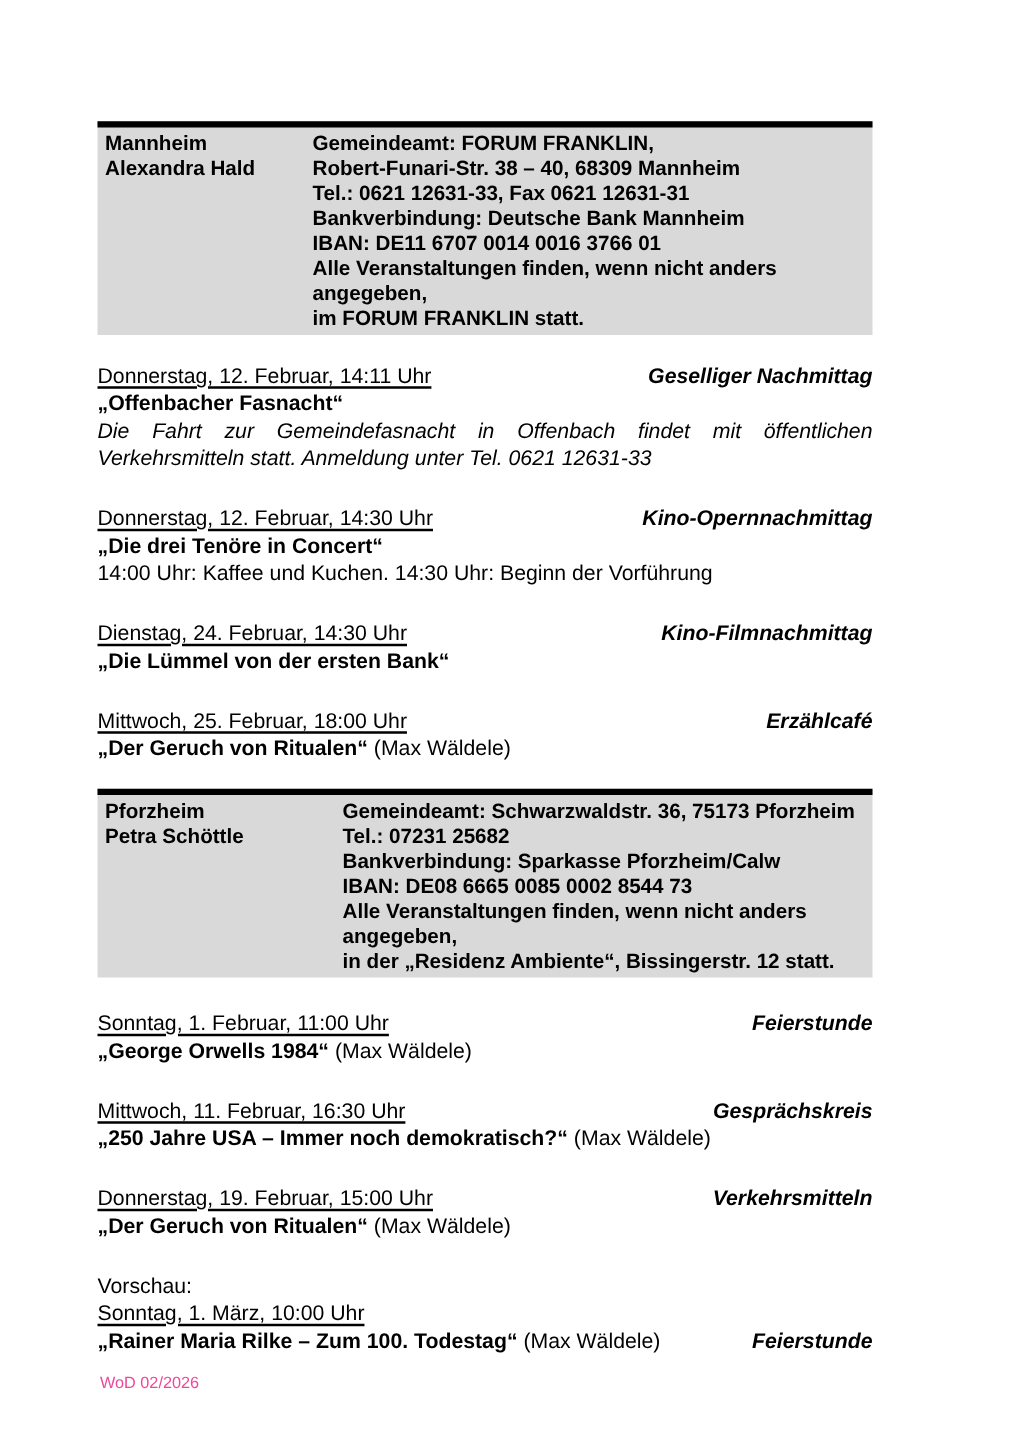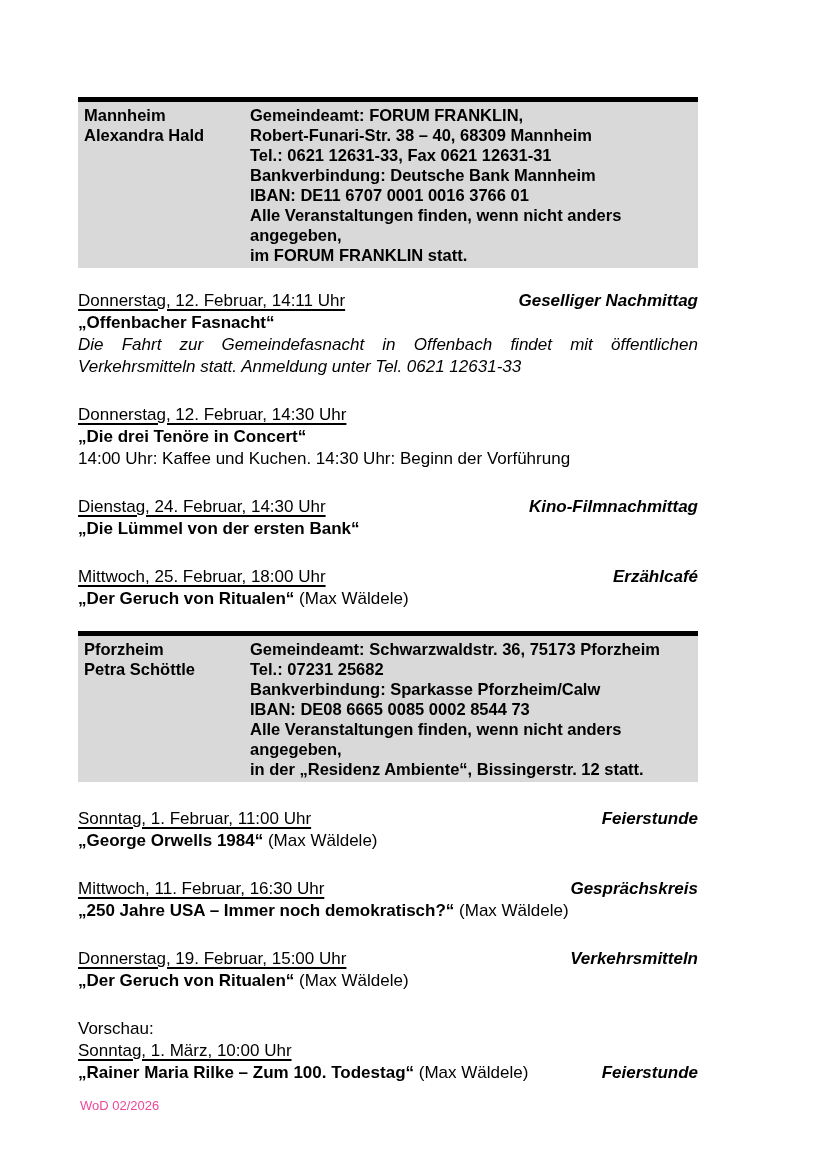--- a/index.html
+++ b/index.html
@@ -26,21 +26,21 @@
     display: flex;
     background: #d9d9d9;
     border-top: 5px solid #000000;
     padding: 3px 6px 3px 6px;
     font-weight: bold;
     font-size: 16.5px;
     line-height: 20px;
     box-sizing: border-box;
   }
   .office-box.first { margin-bottom: 22px; }
-  .office-box.second { margin-bottom: 26px; }
+  .office-box.second { margin-bottom: 26px; gap: 24px; }
   .office-left { width: 166px; flex-shrink: 0; }
   .office-right { flex: 1; }
 
   
   .event { margin-bottom: 26px; }
   .event.tight { margin-bottom: 21px; }
   .event-head {
     display: flex;
     justify-content: space-between;
     align-items: baseline;
@@ -80,40 +80,41 @@
   <section class="office-box first">
     <div class="office-left">
       <div>Mannheim</div>
       <div>Alexandra Hald</div>
     </div>
     <div class="office-right">
       <div>Gemeindeamt: FORUM FRANKLIN,</div>
       <div>Robert-Funari-Str. 38 – 40, 68309 Mannheim</div>
       <div>Tel.: 0621 12631-33, Fax 0621 12631-31</div>
       <div>Bankverbindung: Deutsche Bank Mannheim</div>
-      <div>IBAN: DE11 6707 0001 0016 3766 01</div>
+      <div>IBAN: DE11 6707 0014 0016 3766 01</div>
       <div>Alle Veranstaltungen finden, wenn nicht anders angegeben,</div>
       <div>im FORUM FRANKLIN statt.</div>
     </div>
   </section>
 
   <section class="event">
     <div class="event-head">
       <span class="date">Donnerstag, 12. Februar, 14:11 Uhr</span>
       <span class="category">Geselliger Nachmittag</span>
     </div>
     <div class="event-title">
       <strong>„Offenbacher Fasnacht“</strong>
     </div>
     <div class="event-body justify">Die Fahrt zur Gemeindefasnacht in Offenbach findet mit öffentlichen Verkehrsmitteln statt. Anmeldung unter Tel. 0621 12631-33</div>
   </section>
 
   <section class="event">
     <div class="event-head">
       <span class="date">Donnerstag, 12. Februar, 14:30 Uhr</span>
+      <span class="category">Kino-Opernnachmittag</span>
     </div>
     <div class="event-title">
       <strong>„Die drei Tenöre in Concert“</strong>
     </div>
     <div class="event-body">14:00 Uhr: Kaffee und Kuchen. 14:30 Uhr: Beginn der Vorführung</div>
   </section>
 
   <section class="event">
     <div class="event-head">
       <span class="date">Dienstag, 24. Februar, 14:30 Uhr</span>

